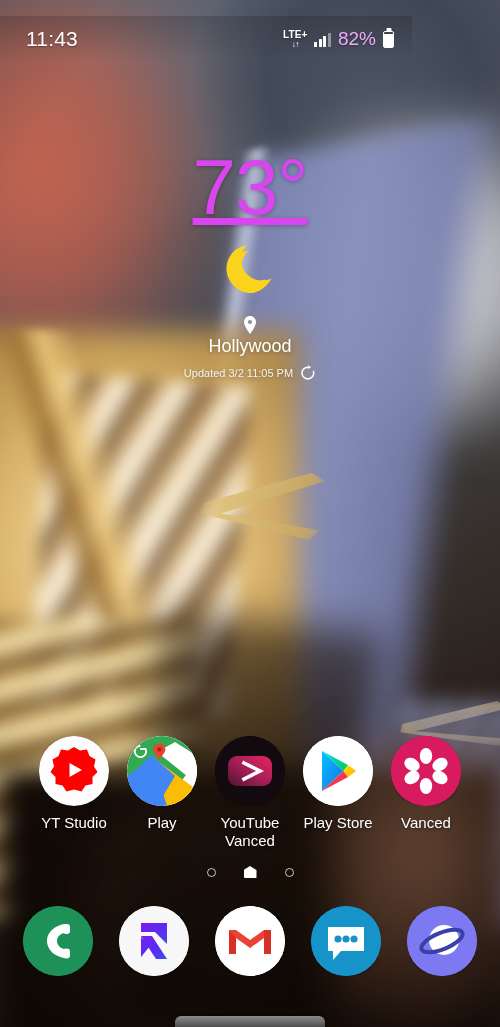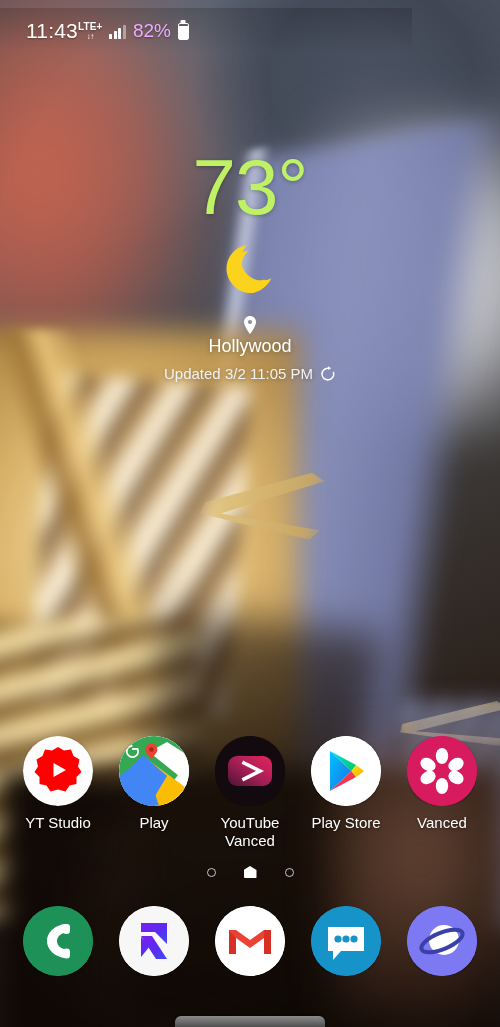--- a/index.html
+++ b/index.html
@@ -128,22 +128,22 @@
         rgba(70,70,90,0.5) 18px, rgba(150,160,200,0.7) 28px);
     filter:blur(10px);
   }
   .wp-vignette {
     inset:0;
     background:radial-gradient(ellipse 120% 90% at 50% 42%, rgba(0,0,0,0) 48%, rgba(0,0,0,0.22) 80%, rgba(0,0,0,0.42) 100%);
   }
 
   
   #status-bar {
-    position:absolute; left:0; top:8px; width:412px; height:45px;
-    display:flex; align-items:center; 
+    position:absolute; left:0; top:16px; width:412px; height:45px;
+    display:flex; align-items:center; justify-content:space-between;
     padding:0 18px 0 26px;
     color:#fff;
     z-index:20;
   }
   #status-bar .scrim {
     position:absolute; inset:0;
     background:linear-gradient(180deg, rgba(0,0,0,0.16) 0%, rgba(0,0,0,0.0) 100%);
     pointer-events:none;
   }
   .status-time {
@@ -177,34 +177,35 @@
 
   
   #weather {
     position:absolute; left:0; top:150px; width:500px;
     display:flex; flex-direction:column; align-items:center;
     color:#fff; z-index:10;
     text-shadow:0 1px 4px rgba(0,0,0,.28);
   }
   .temp {
     font-size:78px; font-weight:300; line-height:.95; letter-spacing:-1px;
-    color:#bef264;
+    color:#d946ef;
+    text-decoration:underline;
   }
   .moon-wrap { margin-top:14px; width:62px; height:62px; position:relative; }
   .loc-row { margin-top:16px; display:flex; flex-direction:column; align-items:center; }
   .pin-icon { width:14px; height:18px; margin-bottom:2px; }
   .city { font-size:18px; font-weight:400; color:#fff; }
   .updated-row { margin-top:8px; display:flex; align-items:center; gap:7px; }
-  .updated-text { font-size:15px; font-weight:400; color:#f2f2f2; }
+  .updated-text { font-size:11px; font-weight:400; color:#f2f2f2; }
   .refresh-icon { width:16px; height:16px; }
 
   
   #app-row {
     position:absolute; left:0; top:736px; width:500px;
-    display:flex; justify-content:space-between;
+    display:flex; justify-content:center;
     padding:0 14px; z-index:10;
   }
   .app-cell {
     width:88px; display:flex; flex-direction:column; align-items:center;
   }
   .icon-shape {
     width:70px; height:70px; position:relative;
     border-radius:34% / 34%;
     overflow:hidden;
     box-shadow:0 2px 6px rgba(0,0,0,.28);

